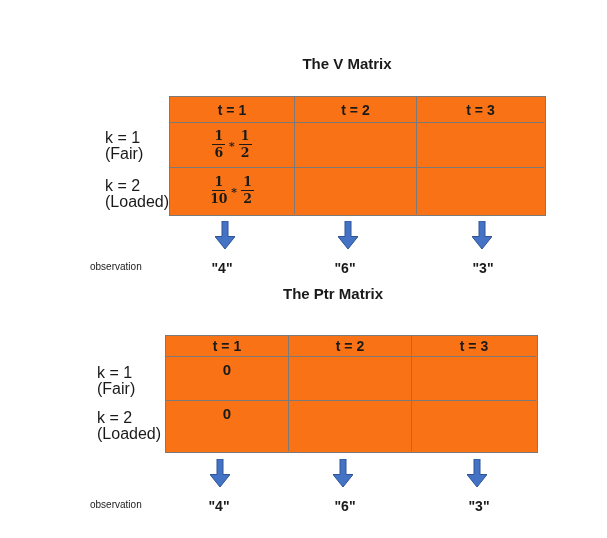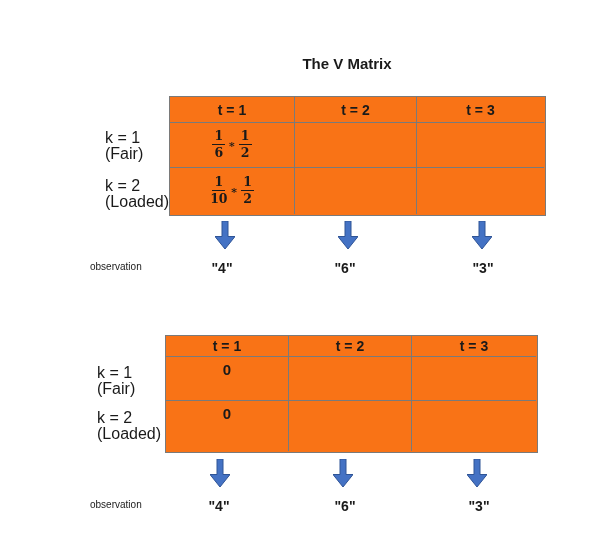--- a/index.html
+++ b/index.html
@@ -119,20 +119,21 @@
   </svg>
   <svg class="arrow" style="left:472px; top:221px;" width="20" height="28" viewBox="0 0 20 28">
     <path d="M7 0 H13 V15.5 H20 L10 28 L0 15.5 H7 Z" fill="#4472C4" stroke="#2F5496" stroke-width="1"></path>
   </svg>
 
   <div class="obs-word" style="left:90px; top:261px;">observation</div>
   <div class="obs-val" style="left:192px; top:260px;">"4"</div>
   <div class="obs-val" style="left:315px; top:260px;">"6"</div>
   <div class="obs-val" style="left:453px; top:260px;">"3"</div>
 
+  <div class="title" style="left:233px; top:285px;">The Ptr Matrix</div>
 
   <div class="matrix-table ptr-table">
     <div class="cell head">t = 1</div>
     <div class="cell head">t = 2</div>
     <div class="cell head c3">t = 3</div>
 
     <div class="cell zero-cell">0</div>
     <div class="cell"></div>
     <div class="cell c3"></div>
 

